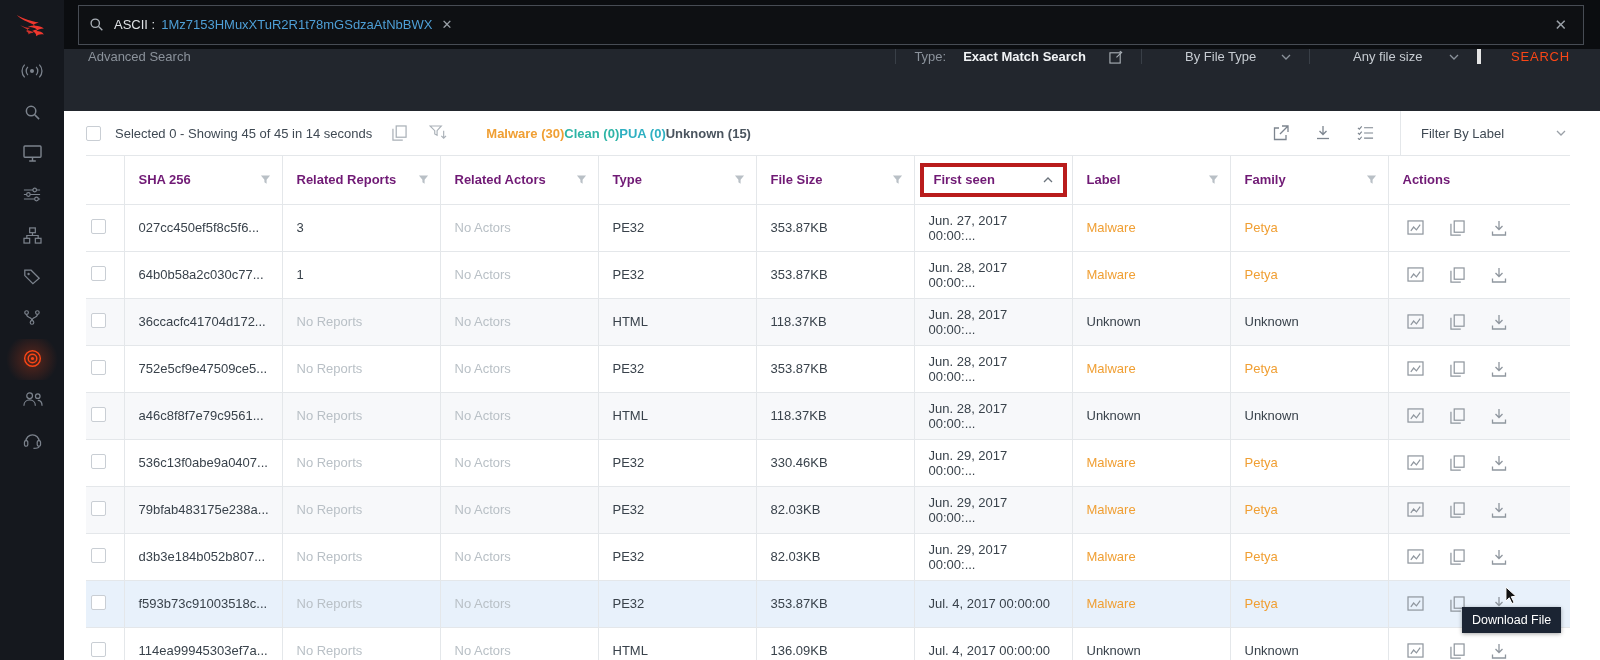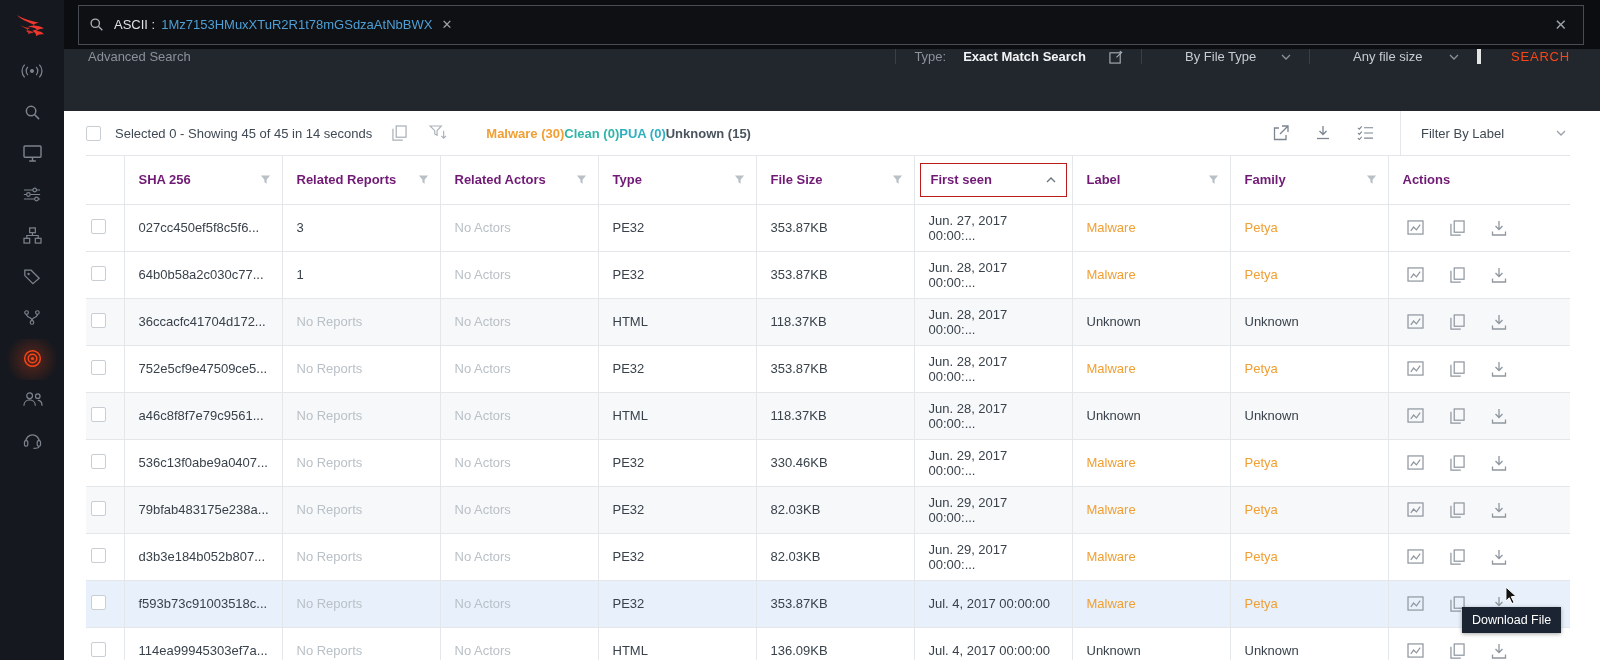--- a/index.html
+++ b/index.html
@@ -51,21 +51,21 @@
   .filter-label{display:flex;align-items:center;justify-content:space-between;width:170px;height:100%;border-left:1px solid #e4e7ea;padding-left:20px;color:#3f4953;cursor:pointer;}
   .filter-label .chev{color:#9aa0a7;margin-right:4px;}
 
   
   table{border-collapse:collapse;width:100%;table-layout:fixed;}
   th,td{border-bottom:1px solid #e4e7ea;border-right:1px solid #e4e7ea;text-align:left;}
   th:last-child,td:last-child{border-right:none;}
   thead th{height:48px;color:#701a75;font-weight:bold;font-size:13px;padding:0 14px;position:relative;cursor:pointer;}
   thead th .funnel{position:absolute;right:11px;top:50%;transform:translateY(-50%);color:#b9c0c6;display:inline-flex;}
   th.sorted{padding:0 5px;}
-  .sort-box{border:1px solid #b91c1c;height:34px;display:flex;align-items:center;justify-content:space-between;padding:0 10px;background:#fff;}
+  .sort-box{border:4px solid #b91c1c;height:34px;display:flex;align-items:center;justify-content:space-between;padding:0 10px;background:#fff;}
   .sort-box .caret{color:#6b737c;display:inline-flex;}
   tbody td{height:47px;padding:0 14px;font-size:13px;color:#39424b;}
   tbody tr:nth-child(2n+3){background:#f7f8fa;}
   tbody tr.highlighted{background:#e8f1fb;}
   td.muted{color:#b9c0c6;}
   td.amber{color:var(--malware);}
   .col-check{width:38px;}
   td.col-check,th.col-check{padding:0 0 0 5px;}
   .col-actions .wrap{display:flex;gap:26px;padding-left:4px;}
   .action-icon{color:#8f969e;cursor:pointer;display:inline-flex;}

